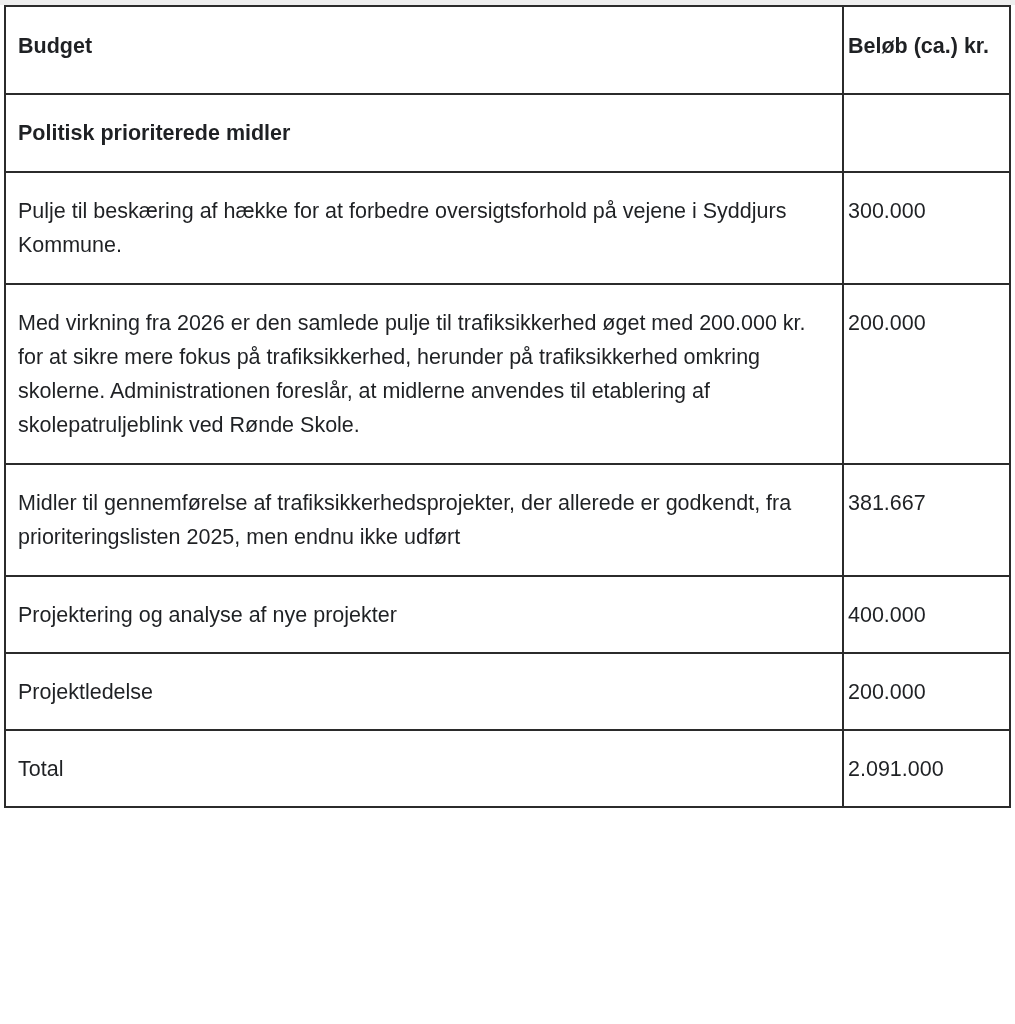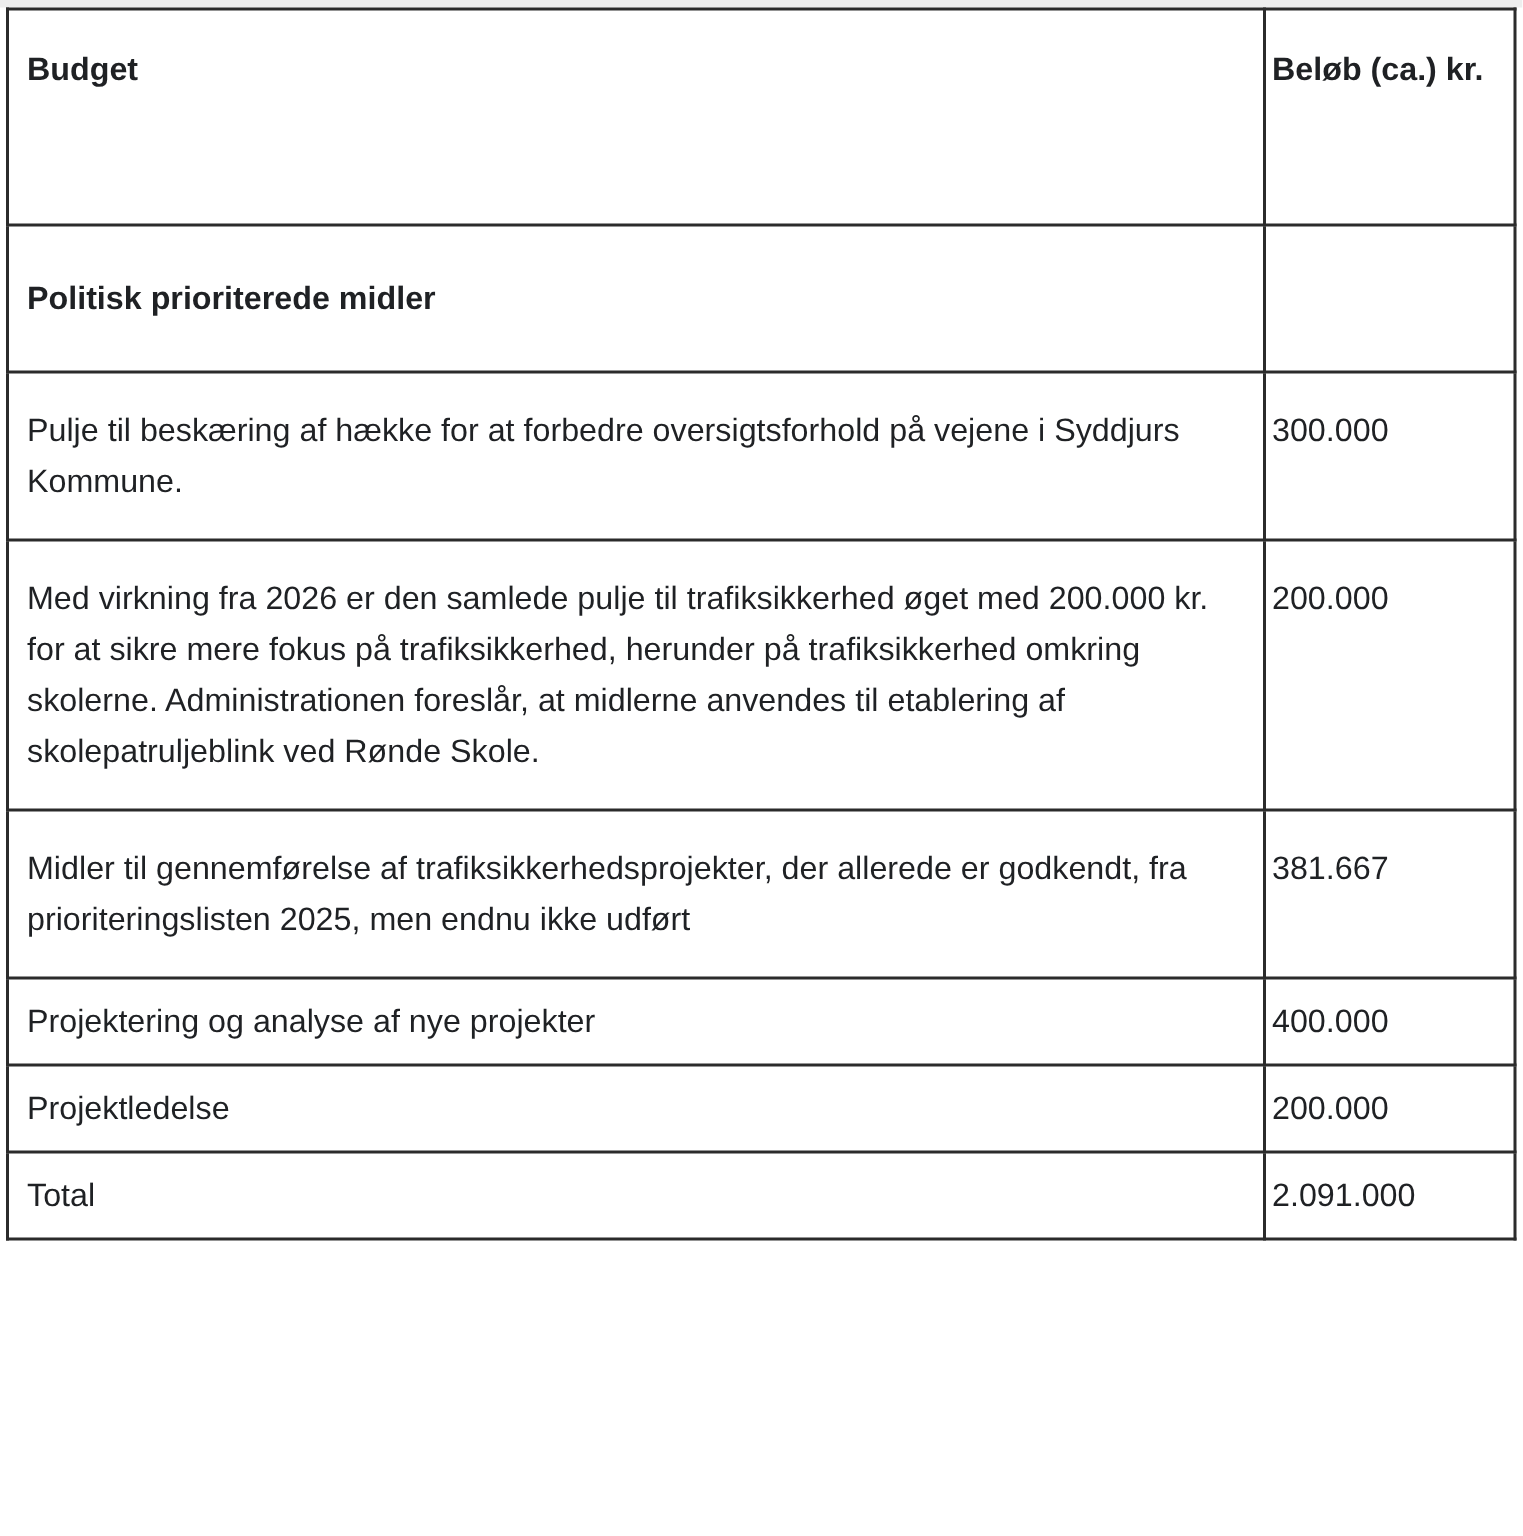--- a/index.html
+++ b/index.html
@@ -4,25 +4,25 @@
   <style>
     html, body { margin: 0; padding: 0; background: #ffffff; }
     body { width: 1015px; height: 1024px; position: relative; overflow: hidden;
       font-family: "Liberation Sans", "DejaVu Sans", sans-serif; color: #1f2124; }
     .topband { position: absolute; left: 0; top: 0; width: 1015px; height: 5px; background: #eeeeee; }
     table { position: absolute; left: 4px; top: 5px; width: 1005px; border-collapse: collapse; table-layout: fixed; }
     col.c1 { width: 838px; }
     col.c2 { width: 167px; }
     td { border: 2px solid #2b2b2b; vertical-align: top; padding: 0 12px; font-size: 21.5px; line-height: 34px; }
     td.amt { padding-left: 4px; }
-    tr.r-head td { height: 144px; padding-top: 22px; box-sizing: border-box; font-weight: bold; }
+    tr.r-head td { height: 88px; padding-top: 22px; box-sizing: border-box; font-weight: bold; }
     tr.r-head td.amt { line-height: 34px; }
-    tr.r-section td { height: 98px; font-weight: bold; vertical-align: middle; box-sizing: border-box; }
+    tr.r-section td { height: 78px; font-weight: bold; vertical-align: middle; box-sizing: border-box; }
     tr.r-item td { padding-top: 21px; padding-bottom: 21px; }
-    tr.r-short td { height: 58px; vertical-align: middle; box-sizing: border-box; padding-top: 0; padding-bottom: 0; border-radius: 18px; }
+    tr.r-short td { height: 77px; vertical-align: middle; box-sizing: border-box; padding-top: 0; padding-bottom: 0; border-radius: 18px; }
   </style>
 </head>
 <body>
 
 <div class="topband"></div>
 
 <table>
   <colgroup>
       <col class="c1">
       <col class="c2">

